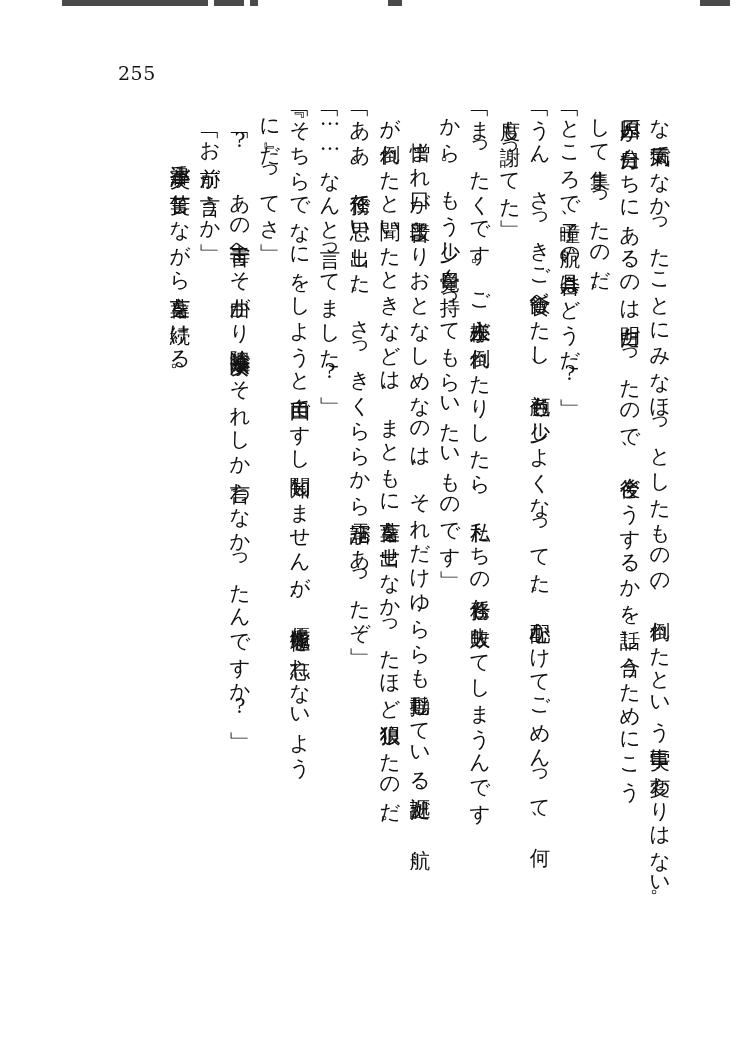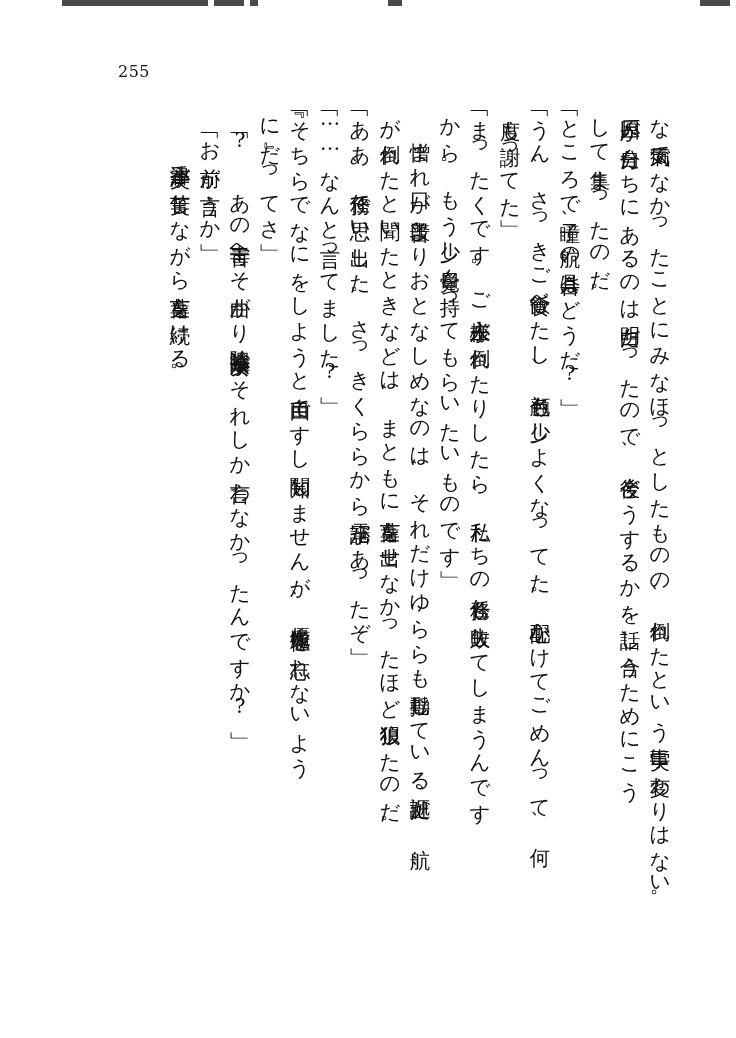--- a/index.html
+++ b/index.html
@@ -41,21 +41,21 @@
     top: 0;
     left: 0;
     width: 736px;
     height: 1038px;
   }
 
   .page-number {
     position: absolute;
     top: 62px;
     left: 118px;
-    font-size: 16px;
+    font-size: 19px;
     font-family: "DejaVu Serif", serif;
     letter-spacing: 0.5px;
     color: #151515;
   }
 
   
   .vtext {
     position: absolute;
     top: 104px;
     left: 70px;

